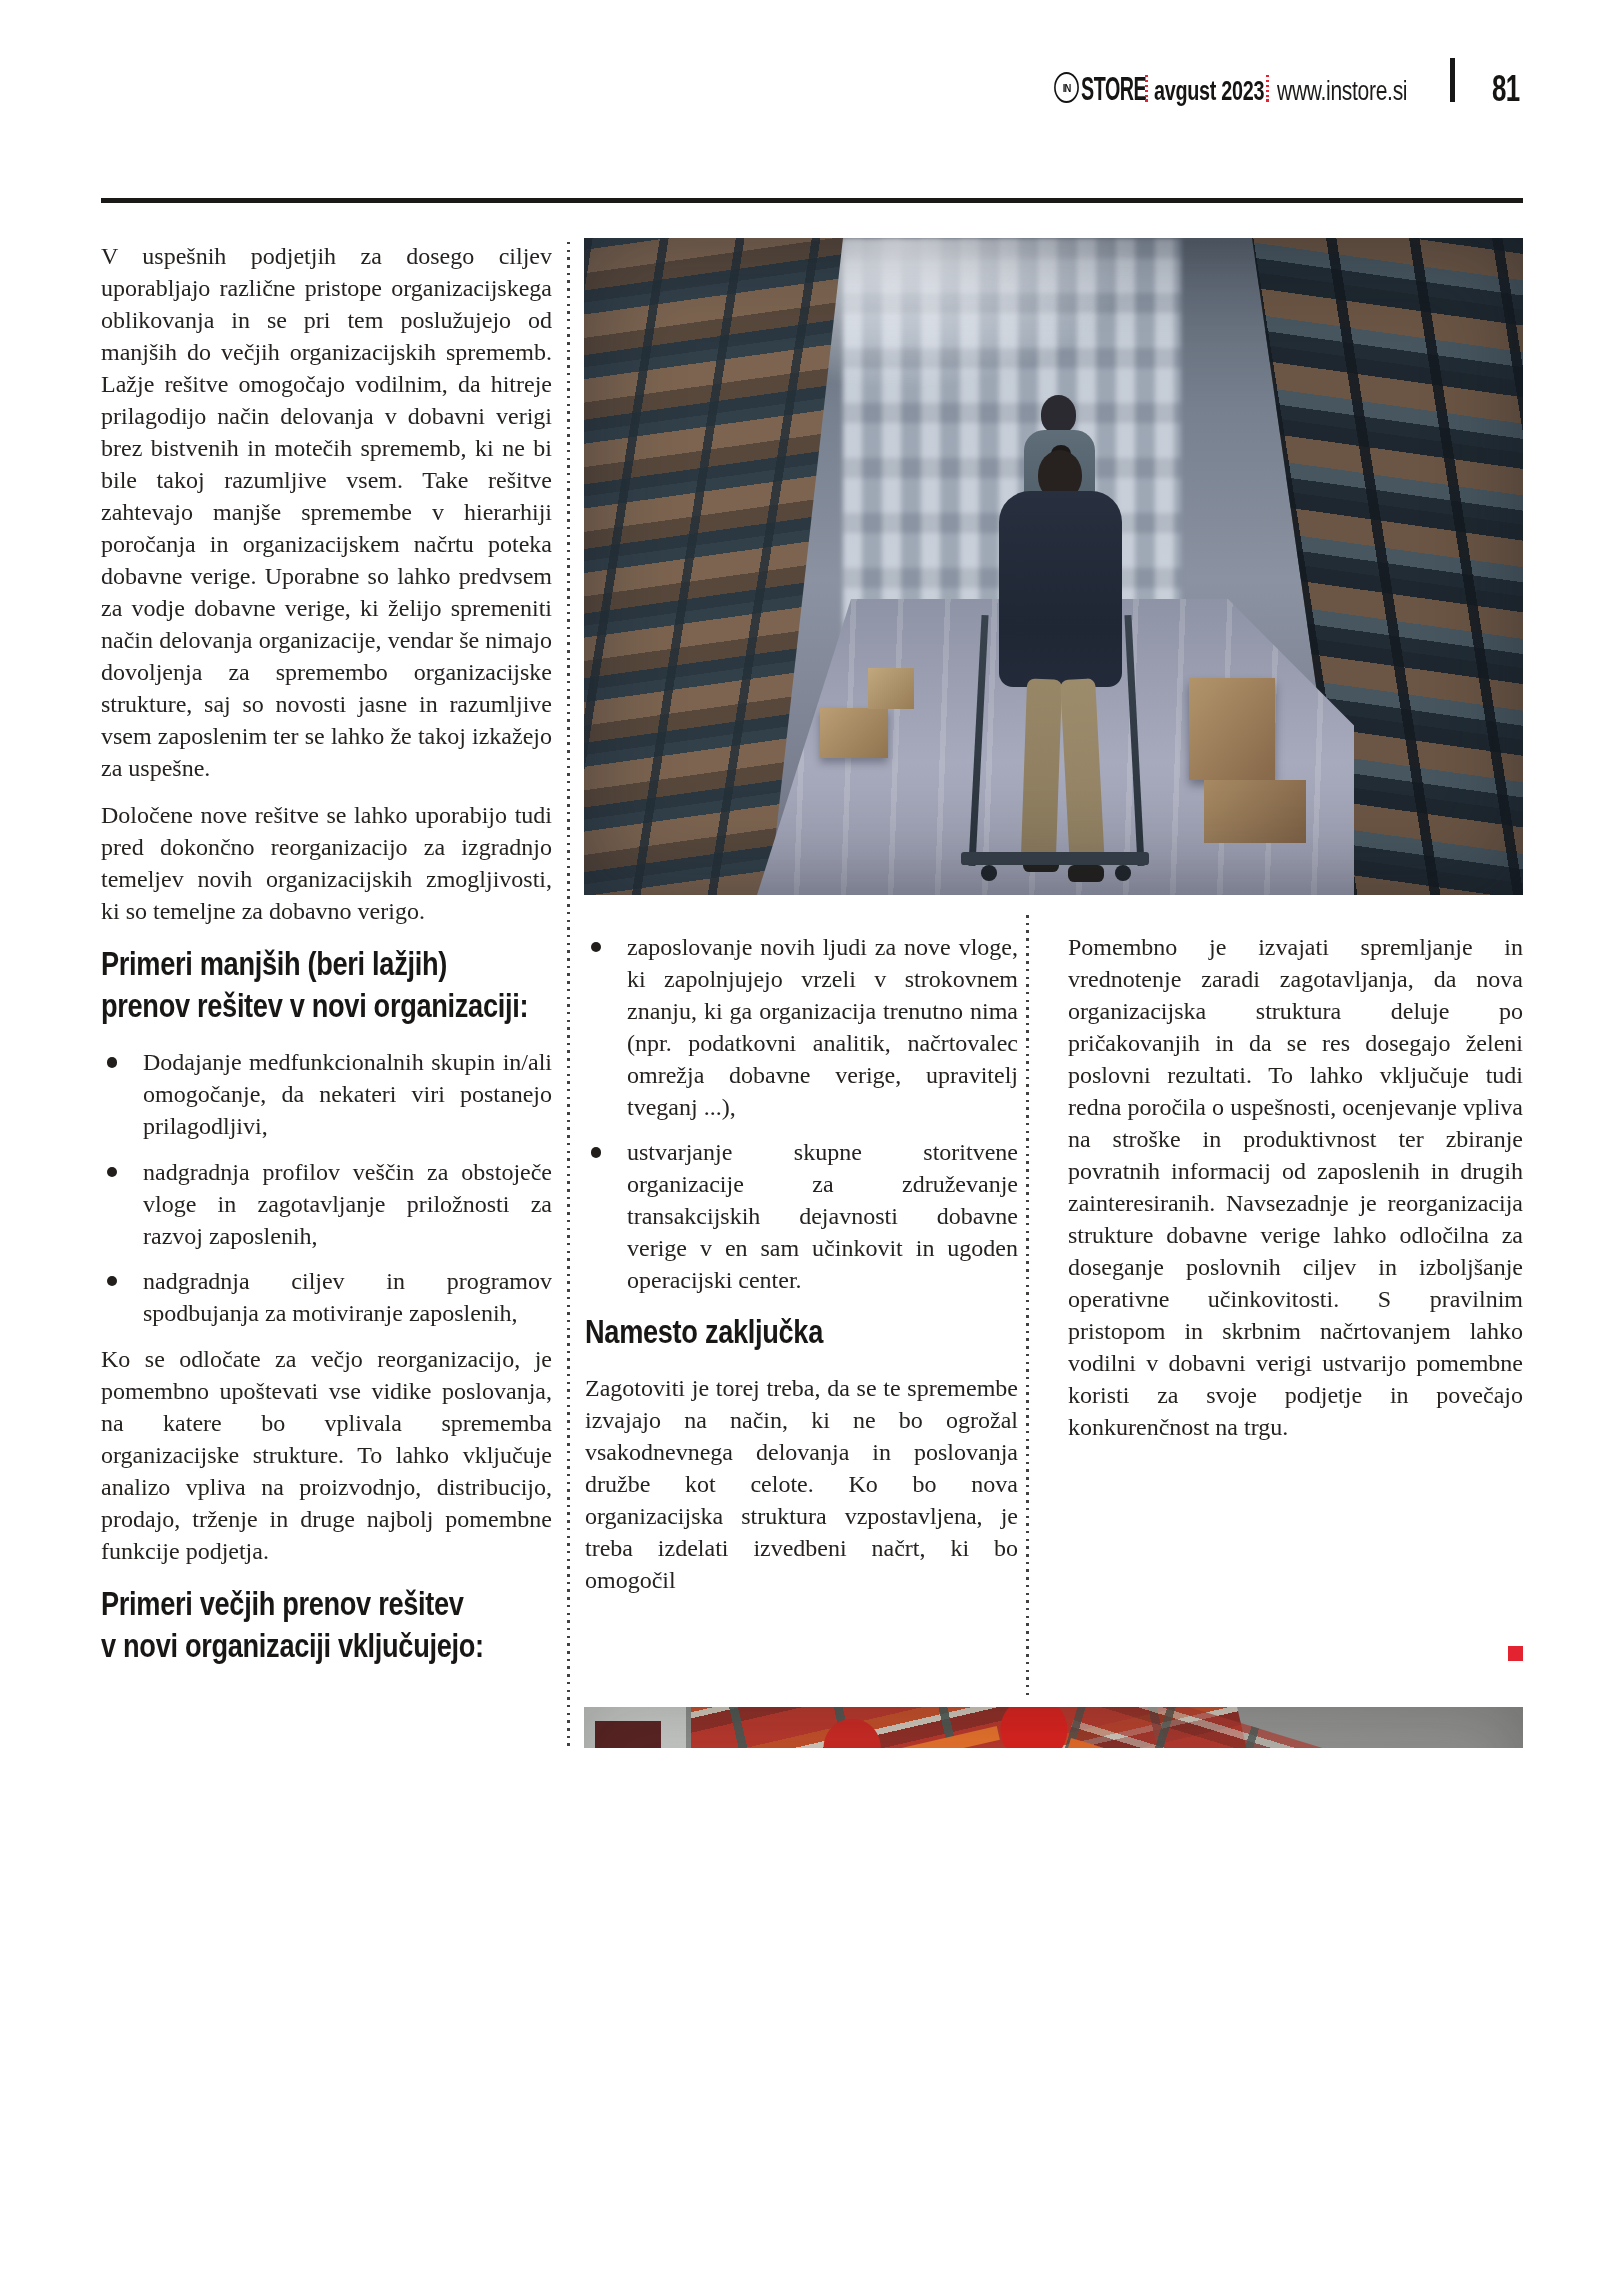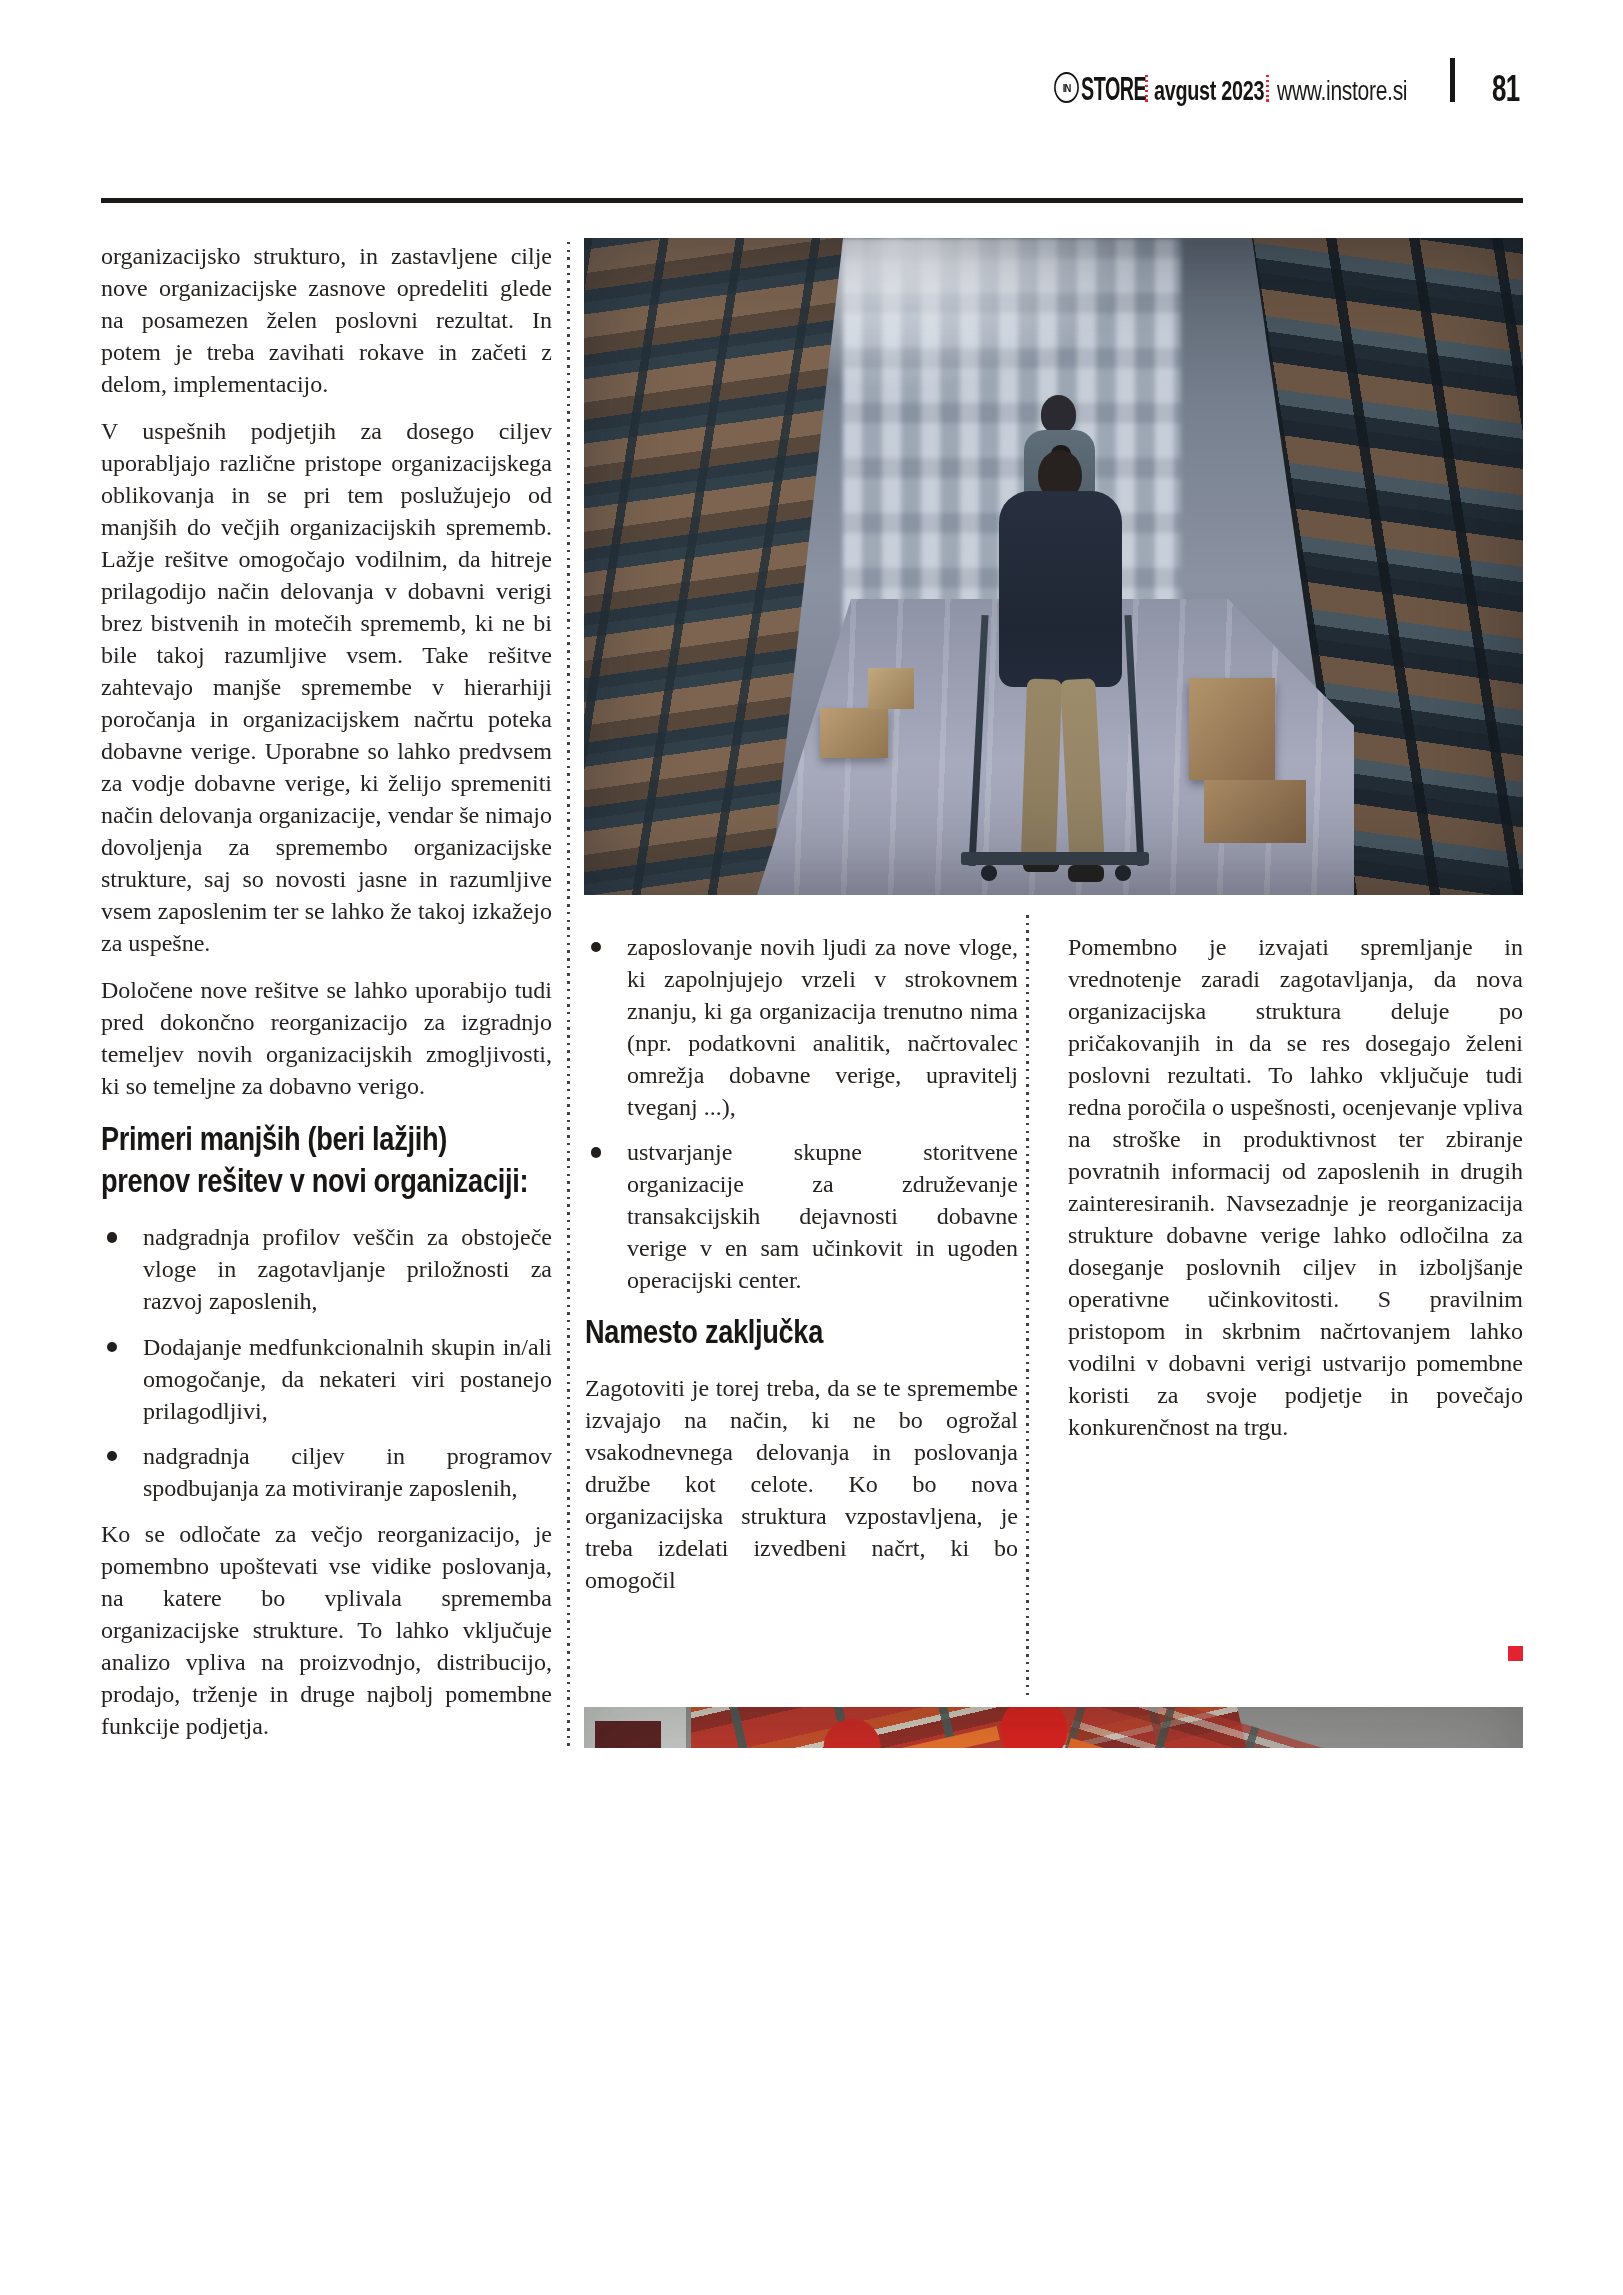--- a/index.html
+++ b/index.html
@@ -160,30 +160,29 @@
   <div class="hdr-abs logo-store">STORE</div>
   <div class="hdr-red-sep" style="left:1145px"></div>
   <div class="hdr-abs hdr-issue">avgust 2023</div>
   <div class="hdr-red-sep" style="left:1266px"></div>
   <div class="hdr-abs hdr-site">www.instore.si</div>
   <div class="hdr-bar"></div>
   <div class="hdr-abs hdr-page">81</div>
   <div class="rule"></div>
 
   <section class="col col-left">
-    <p>organizacijsko strukturo, in zastavljene cilje nove organizacijske zasnove opredeliti glede na posamezen želen poslovni rezultat. In potem je treba zavihati rokave in začeti z delom, implementacijo.</p>
     <p>V uspešnih podjetjih za dosego ciljev uporabljajo različne pristope organizacijskega oblikovanja in se pri tem poslužujejo od manjših do večjih organizacijskih sprememb. Lažje rešitve omogočajo vodilnim, da hitreje prilagodijo način delovanja v dobavni verigi brez bistvenih in motečih sprememb, ki ne bi bile takoj razumljive vsem. Take rešitve zahtevajo manjše spremembe v hierarhiji poročanja in organizacijskem načrtu poteka dobavne verige. Uporabne so lahko predvsem za vodje dobavne verige, ki želijo spremeniti način delovanja organizacije, vendar še nimajo dovoljenja za spremembo organizacijske strukture, saj so novosti jasne in razumljive vsem zaposlenim ter se lahko že takoj izkažejo za uspešne.</p>
     <p>Določene nove rešitve se lahko uporabijo tudi pred dokončno reorganizacijo za izgradnjo temeljev novih organizacijskih zmogljivosti, ki so temeljne za dobavno verigo.</p>
     <h2 class="col-heading">
       <span>Primeri manjših (beri lažjih)</span>
       <span>prenov rešitev v novi organizaciji:</span>
     </h2>
     <ul class="blist">
+      <li>Dodajanje medfunkcionalnih skupin in/ali omogočanje, da nekateri viri postanejo prilagodljivi,</li>
       <li>nadgradnja profilov veščin za obstoječe vloge in zagotavljanje priložnosti za razvoj zaposlenih,</li>
-      <li>Dodajanje medfunkcionalnih skupin in/ali omogočanje, da nekateri viri postanejo prilagodljivi,</li>
       <li>nadgradnja ciljev in programov spodbujanja za motiviranje zaposlenih,</li>
     </ul>
     <p>Ko se odločate za večjo reorganizacijo, je pomembno upoštevati vse vidike poslovanja, na katere bo vplivala sprememba organizacijske strukture. To lahko vključuje analizo vpliva na proizvodnjo, distribucijo, prodajo, trženje in druge najbolj pomembne funkcije podjetja.</p>
     <h2 class="col-heading">
       <span>Primeri večjih prenov rešitev</span>
       <span>v novi organizaciji vključujejo:</span>
     </h2>
   </section>
 
   <div class="vsep vsep1"></div>

